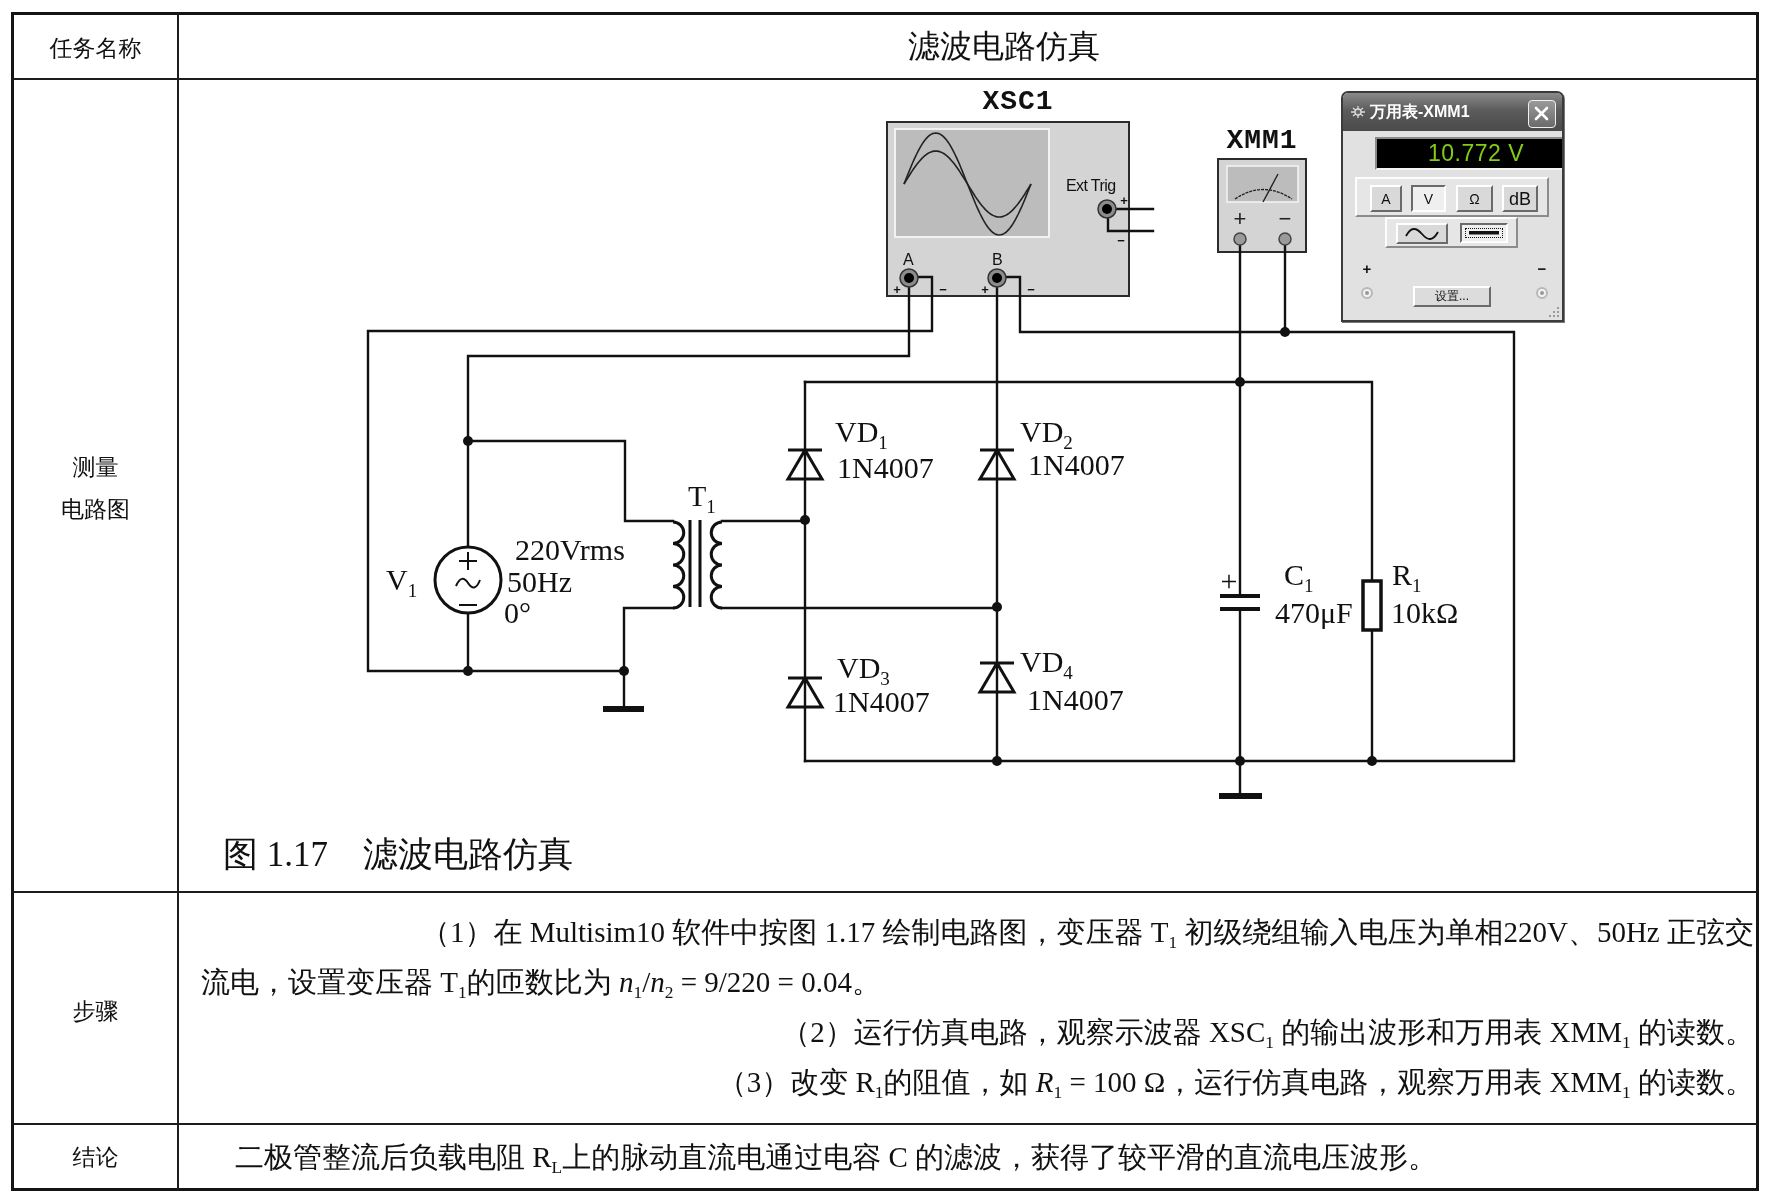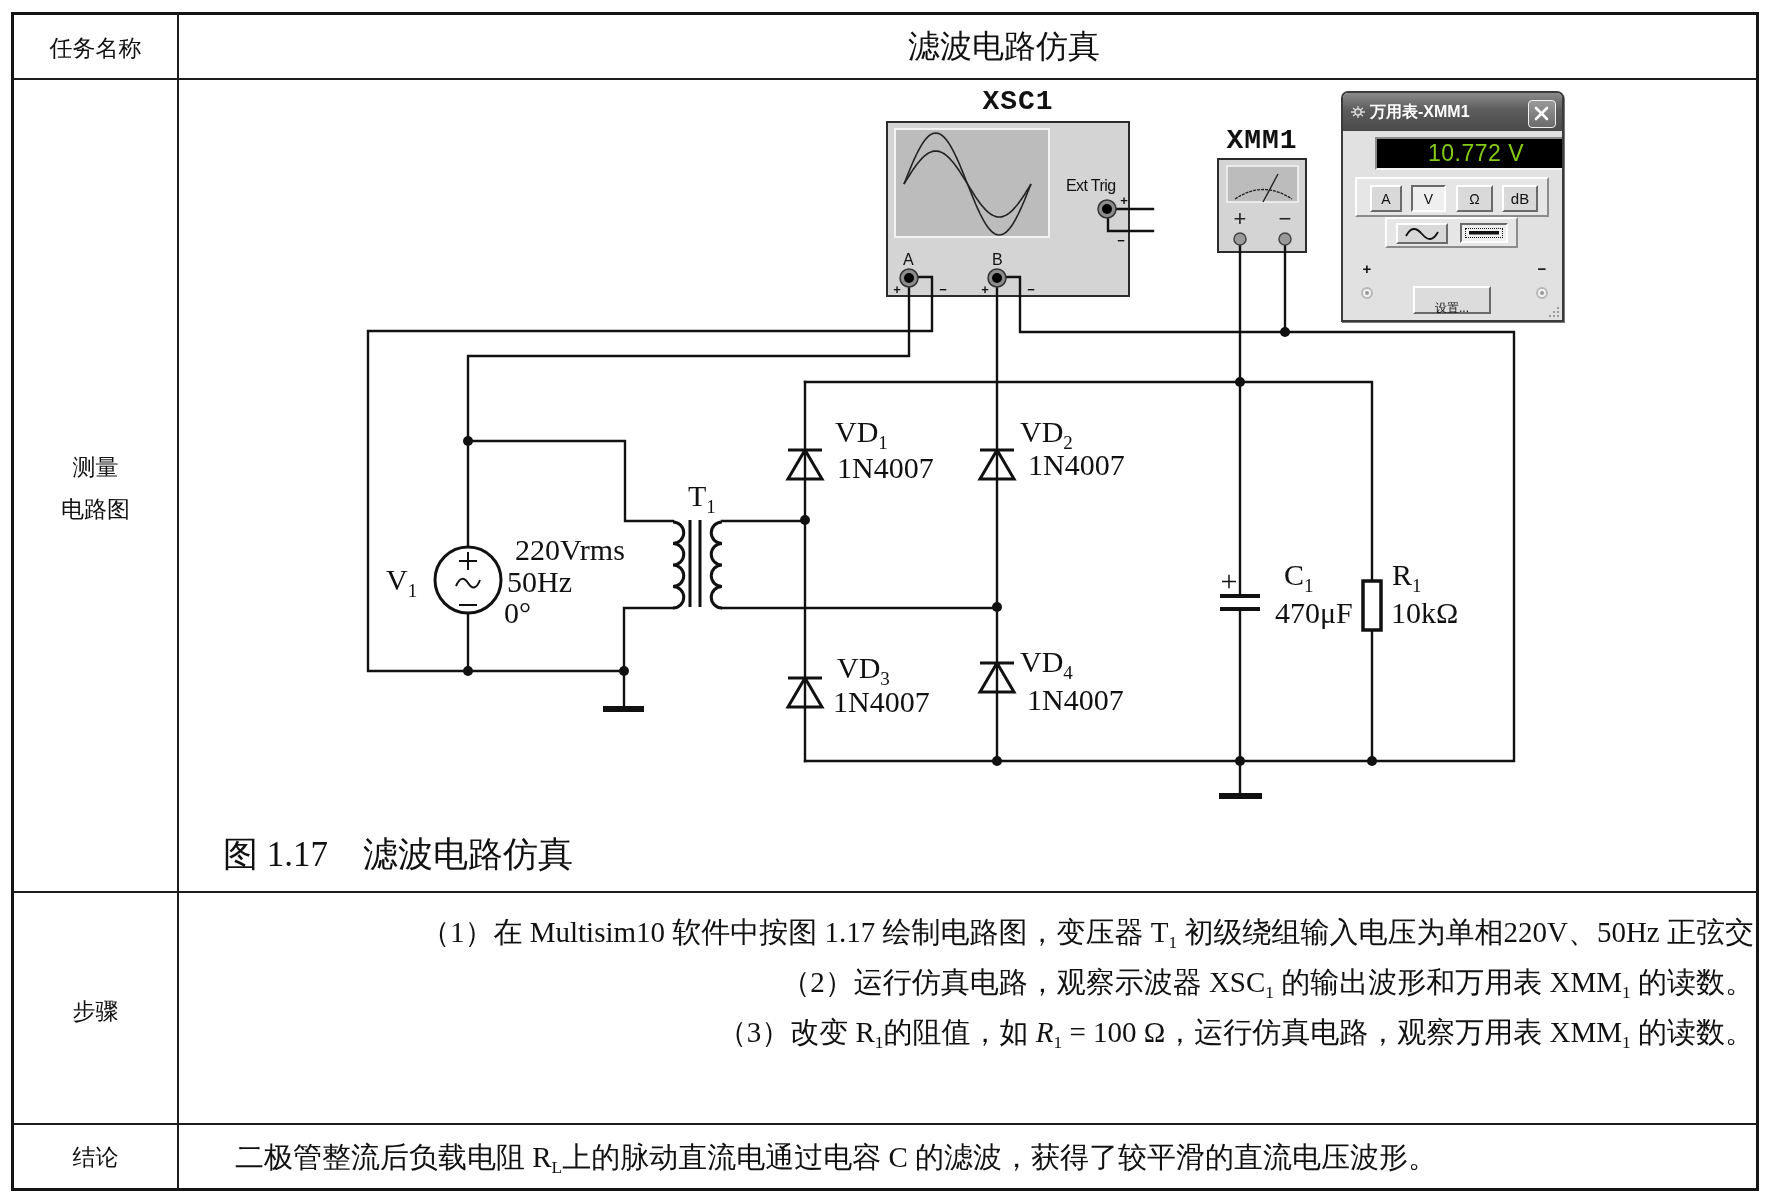--- a/index.html
+++ b/index.html
@@ -36,21 +36,21 @@
 .mm-close{position:absolute;left:185px;top:7px;width:28px;height:28px;box-sizing:border-box;border:1.5px solid #f0f0f0;border-radius:4px;background:linear-gradient(#9a9a9a,#6a6a6a);padding:0;margin:0;}
 .mm-close svg{position:absolute;left:5px;top:5px;}
 .mm-display{position:absolute;left:8px;top:44px;width:202px;height:33px;box-sizing:border-box;background:#000;border:2px solid;border-color:#8a8a8a #f4f4f4 #f4f4f4 #8a8a8a;text-align:center;line-height:29px;font-size:23px;color:#84cc16;letter-spacing:0.5px;white-space:nowrap;margin-left:24px;}
 .mm-group{position:absolute;box-sizing:border-box;border:2px solid;border-color:#fdfdfd #8c8c8c #8c8c8c #fdfdfd;background:#e6e6e6;}
 .mm-btn{position:absolute;box-sizing:border-box;border:2px solid;border-color:#ffffff #6a6a6a #6a6a6a #ffffff;background:#d9d9d9;font-family:"Liberation Sans","DejaVu Sans",sans-serif;font-size:14px;color:#111;padding:0;margin:0;text-align:center;line-height:22px;}
 .mm-btn.active{border-color:#6a6a6a #ffffff #ffffff #6a6a6a;background:#efefef;}
 .mm-btn.active .focus{position:absolute;left:3px;top:3px;right:3px;bottom:3px;border:1px dotted #111;}
 .mm-sign{position:absolute;width:14px;height:16px;line-height:16px;text-align:center;font-size:15px;font-weight:bold;color:#111;}
 .mm-term{position:absolute;width:12px;height:12px;box-sizing:border-box;border:2px solid #b8b8b8;border-radius:50%;background:#f2f2f2;}
 .mm-term::after{content:"";position:absolute;left:2px;top:2px;width:4px;height:4px;border-radius:50%;background:#9a9a9a;}
-.mm-settings{position:absolute;left:70px;top:193px;width:78px;height:21px;box-sizing:border-box;border:2px solid;border-color:#ffffff #6a6a6a #6a6a6a #ffffff;background:#dcdcdc;font-size:12px;line-height:17px;text-align:center;padding:12px;margin:0;color:#111;}
+.mm-settings{position:absolute;left:70px;top:193px;width:78px;height:21px;box-sizing:border-box;border:2px solid;border-color:#ffffff #6a6a6a #6a6a6a #ffffff;background:#dcdcdc;font-size:12px;line-height:17px;text-align:center;padding:0;margin:0;color:#111;}
 .mm-grip{position:absolute;right:2px;bottom:2px;width:14px;height:14px;}
 </style>
 </head>
 <body>
 
 <div class="frame"></div>
 <div class="hline" style="top:78px"></div>
 <div class="hline" style="top:891px"></div>
 <div class="hline" style="top:1123px"></div>
 <div class="vline"></div>
@@ -211,21 +211,21 @@
   </div>
 
   <div class="mm-display">
     <span>10.772 V</span>
   </div>
 
   <div class="mm-group" style="left:12px;top:84px;width:194px;height:40px;">
     <button class="mm-btn" style="left:13px;top:6px;width:32px;height:27px;"><span>A</span></button>
     <button class="mm-btn active" style="left:54px;top:6px;width:35px;height:27px;"><span>V</span></button>
     <button class="mm-btn" style="left:99px;top:6px;width:37px;height:27px;"><span>Ω</span></button>
-    <button class="mm-btn" style="left:145px;top:6px;width:36px;height:27px;font-size:15px;"><span>dB</span></button>
+    <button class="mm-btn" style="left:145px;top:6px;width:36px;height:27px;font-size:18px;"><span>dB</span></button>
   </div>
 
   <div class="mm-group" style="left:42px;top:124px;width:133px;height:31px;">
     <button class="mm-btn" style="left:9px;top:4px;width:52px;height:21px;">
       <svg width="36" height="14" viewBox="0 0 36 14" style="position:absolute;left:6px;top:2px;">
         <path d="M2,9 C7,0 12,0 18,7 S29,14 34,5" stroke="#111" stroke-width="1.8" fill="none"></path>
       </svg>
     </button>
     <button class="mm-btn active" style="left:73px;top:4px;width:48px;height:20px;">
       <span class="focus"></span>
@@ -251,17 +251,18 @@
         <rect x="7" y="11" width="2" height="2"></rect>
         <rect x="11" y="11" width="2" height="2"></rect>
       </g>
   </svg>
 </div>
 
 <div class="caption">图 1.17　滤波电路仿真</div>
 
 <div class="steps">
   <div class="line indent"><span>（1）在 Multisim10 软件中按图 1.17 绘制电路图，变压器 T</span><span class="sub">1</span><span> 初级绕组输入电压为单相220V、50Hz 正弦交</span></div>
+  <div class="line"><span>流电，设置变压器 T</span><span class="sub">1</span><span>的匝数比为 </span><span class="it">n</span><span class="sub">1</span><span>/</span><span class="it">n</span><span class="sub">2</span><span> = 9/220 = 0.04。</span></div>
   <div class="line indent"><span>（2）运行仿真电路，观察示波器 XSC</span><span class="sub">1</span><span> 的输出波形和万用表 XMM</span><span class="sub">1</span><span> 的读数。</span></div>
   <div class="line indent"><span>（3）改变 R</span><span class="sub">1</span><span>的阻值，如 </span><span class="it">R</span><span class="sub">1</span><span> = 100 Ω，运行仿真电路，观察万用表 XMM</span><span class="sub">1</span><span> 的读数。</span></div>
 </div>
 
 <div class="concl"><span>二极管整流后负载电阻 R</span><span class="sub">L</span><span>上的脉动直流电通过电容 C 的滤波，获得了较平滑的直流电压波形。</span></div>
 
 </body></html>

